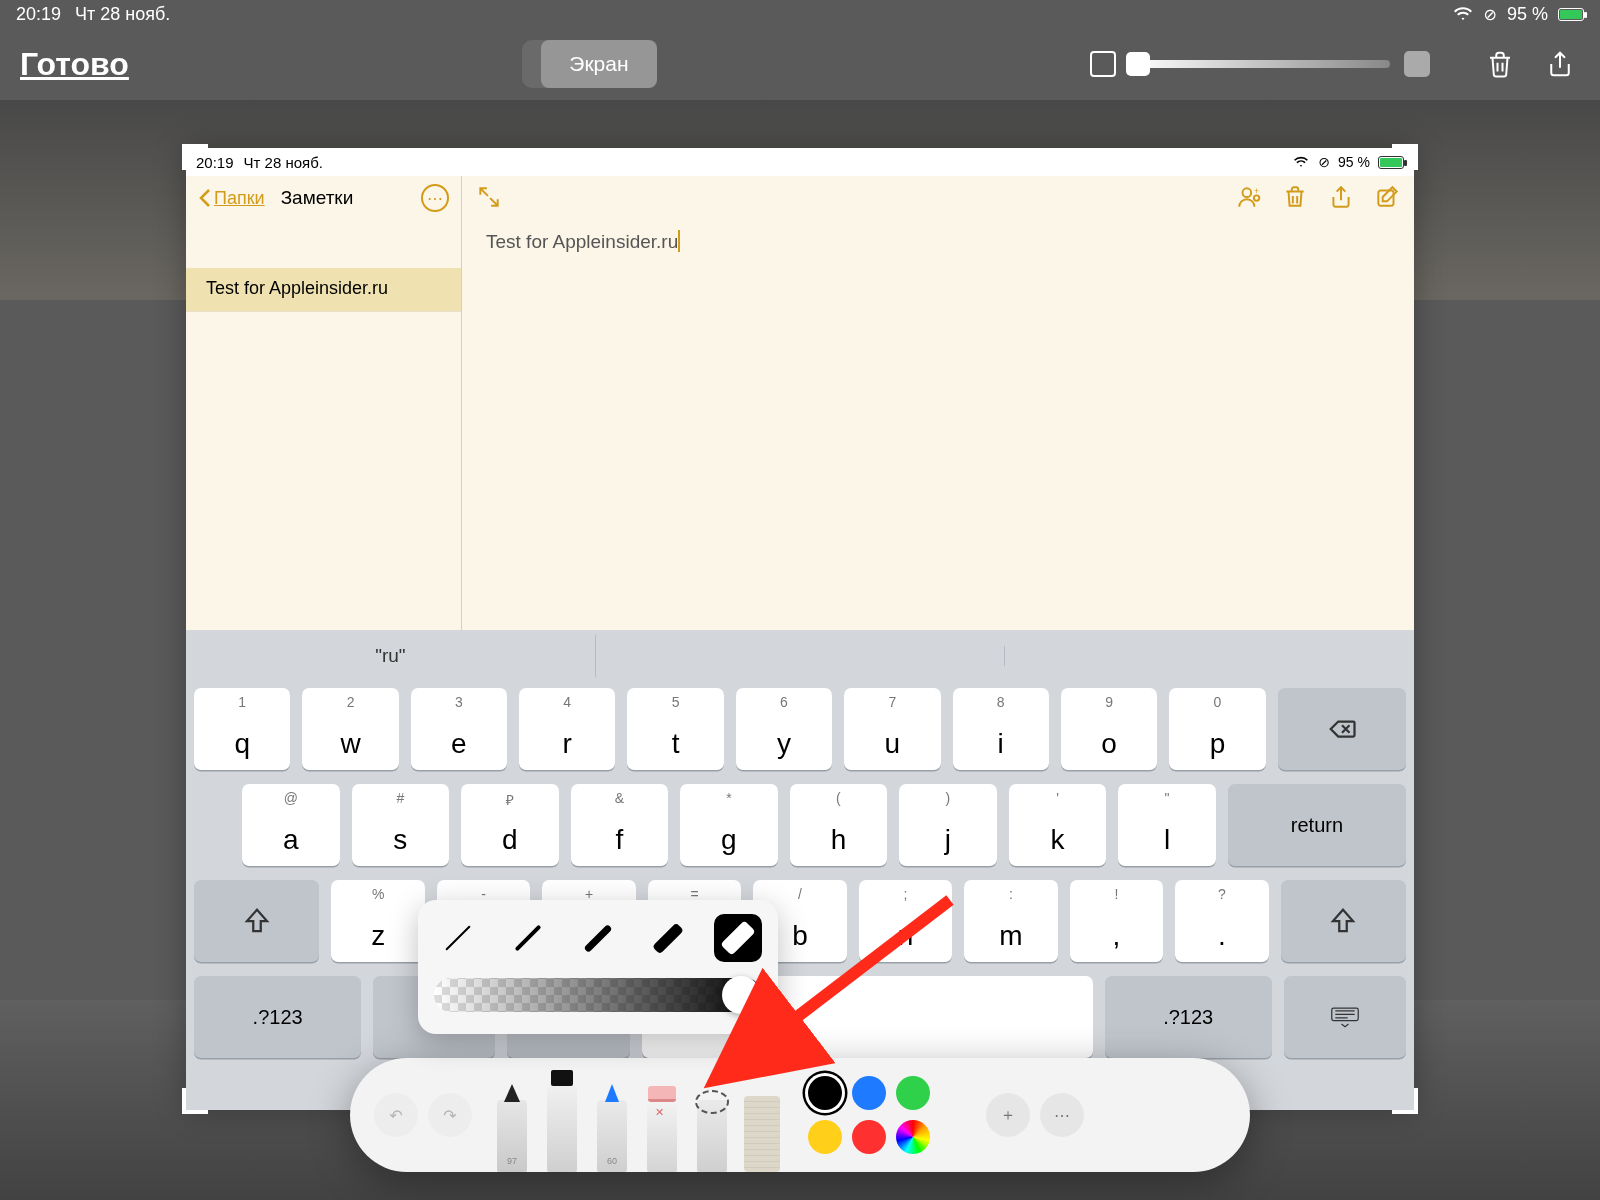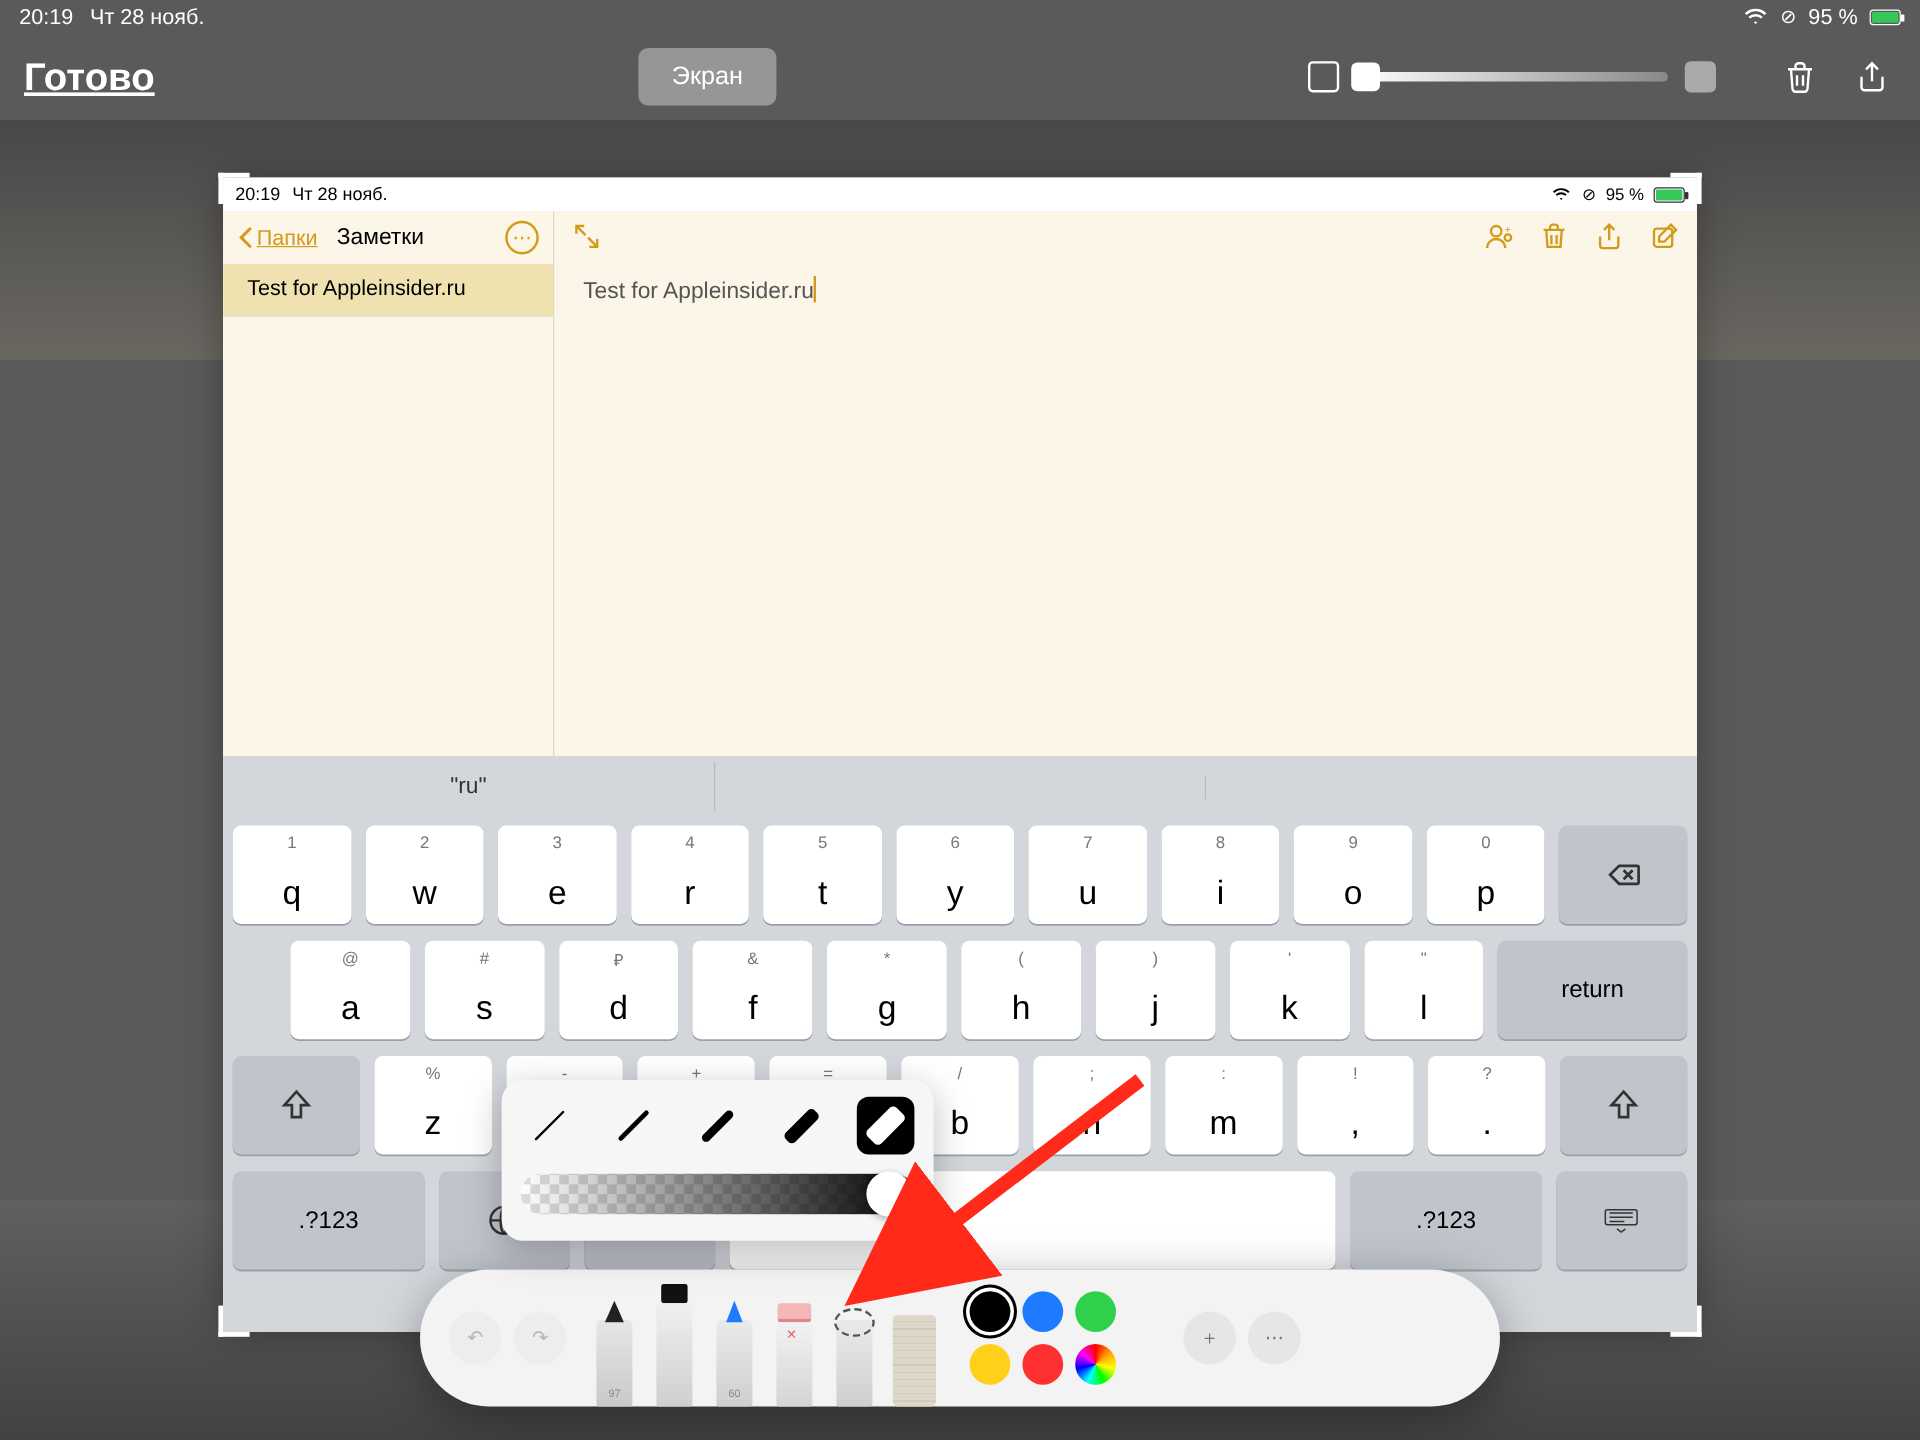--- a/index.html
+++ b/index.html
@@ -39,21 +39,21 @@
 
 .inner-status { height: 28px; font-size: 15px; display: flex; align-items: center; padding: 0 10px; gap: 10px; background: #fff; border-bottom: 0; }
 .inner-status .right { margin-left:auto; display:flex; align-items:center; gap:8px; font-size:14px;}
 .battery { display:inline-block; width:26px; height:13px; border:1px solid #333; border-radius:3px; position:relative; }
 .battery::after { content:""; position:absolute; right:-4px; top:3px; width:3px; height:6px; background:#333; border-radius:1px;}
 .battery .fill { position:absolute; left:1px; top:1px; bottom:1px; width:90%; background:#34c759; border-radius:1px;}
 .battery.out { border-color:#fff; } .battery.out::after{background:#fff;} .battery.out .fill{background:#34c759;}
 
 
 .split { display:flex; height: 454px; background:#fbf6e8; }
-.sidebar { width: 276px; border-right:1px solid #d8d0bc; background:#fbf6e8; display:flex; flex-direction:column;}
+.sidebar { width: 276px; border-right:1px solid #d8d0bc; background:#fbf6e8; display:flex; flex-direction:column;gap:48px;}
 .sidebar-hdr { display:flex; align-items:center; padding:8px 12px; gap:6px; }
 .back-link { color:#d39b1a; font-size:18px; display:flex; align-items:center; gap:2px; cursor:pointer;}
 .sb-title { font-weight:400; font-size:19px; margin-left:10px; }
 .more-btn { margin-left:auto; width:28px; height:28px; border:2px solid #d39b1a; border-radius:50%; display:flex; align-items:center; justify-content:center; color:#d39b1a; cursor:pointer;}
 .note-item { padding:10px 14px 12px 20px; border-bottom:1px solid #e8e0cc; }
 .note-item.sel { background:#efe2b0; }
 .note-title { font-size:18px; }
 .note-sub { font-size:15px; color:#9a9480; margin-top:3px; display:flex; gap:6px;}
 .note-sub .time{color:#6b665a;}
 .lock-ic{width:14px;height:14px;display:inline-block;margin-right:2px;color:#888;}
@@ -67,21 +67,21 @@
 
 
 .kbd-area { height: 480px; background:#d3d6db; position:relative; }
 .pred-row { height:52px; display:flex; align-items:center; }
 .pred-cell { flex:1; text-align:center; font-size:19px; color:#333; border-right:1px solid #b8bcc2; padding:10px 0; }
 .pred-cell:last-child{border:none;}
 .kbd-rows { display:flex; flex-direction:column; gap:14px; padding:6px 8px 8px 8px;}
 .krow { display:flex; gap:12px; }
 .key { flex:1; background:#fff; border-radius:7px; height:82px; box-shadow:0 1.5px 0 #9aa0a8; position:relative; display:flex; align-items:flex-end; justify-content:center; padding-bottom:10px; font-size:28px; cursor:pointer;}
 .key-sup { position:absolute; top:6px; font-size:14px; color:#777; left:0; right:0; text-align:center;}
-.key.fn { background:#c0c5cc; font-size:20px; align-items:center; padding:4px;}
+.key.fn { background:#c0c5cc; font-size:20px; align-items:center; padding:16px;}
 .key.wide15{flex:1.5;}
 .key svg { width:30px; height:30px; }
 
 
 .popover { position:absolute; left:418px; top:900px; width:360px; background:#f6f6f7; border-radius:18px; box-shadow:0 8px 30px rgba(0,0,0,.25); padding:14px 16px 22px 16px; z-index:30;}
 .popover::after{content:"";position:absolute;left:170px;bottom:-14px;border:14px solid transparent;border-top-color:#f6f6f7;}
 .stroke-row{display:flex;gap:14px;align-items:center;justify-content:space-between;margin-bottom:16px;}
 .stroke-opt{width:48px;height:48px;display:flex;align-items:center;justify-content:center;cursor:pointer;border-radius:10px;}
 .stroke-opt.sel{background:#000;color:#fff;}
 .stroke-opt .bar{background:#000;border-radius:4px;transform:rotate(-45deg);}
@@ -121,21 +121,21 @@
     <span style="font-size:16px">⊘</span>
     <span>95 %</span>
     <span class="battery out">
         <span class="fill"></span>
       </span>
   </span>
 </div>
 
 <div class="outer-toolbar">
   <span class="done-btn">Готово</span>
-  <div class="seg" style="margin:0 auto;">
+  <div class="seg" style="margin:0 auto;padding-left:19px;">
     <div class="seg-item active">Экран</div>
   </div>
   <div class="opacity-ctl">
     <span class="square-outline"></span>
     <div class="opacity-track">
         <div class="opacity-thumb"></div>
       </div>
     <span class="square-fill"></span>
   </div>
   <div class="icon-btn" style="margin-left:30px;">

